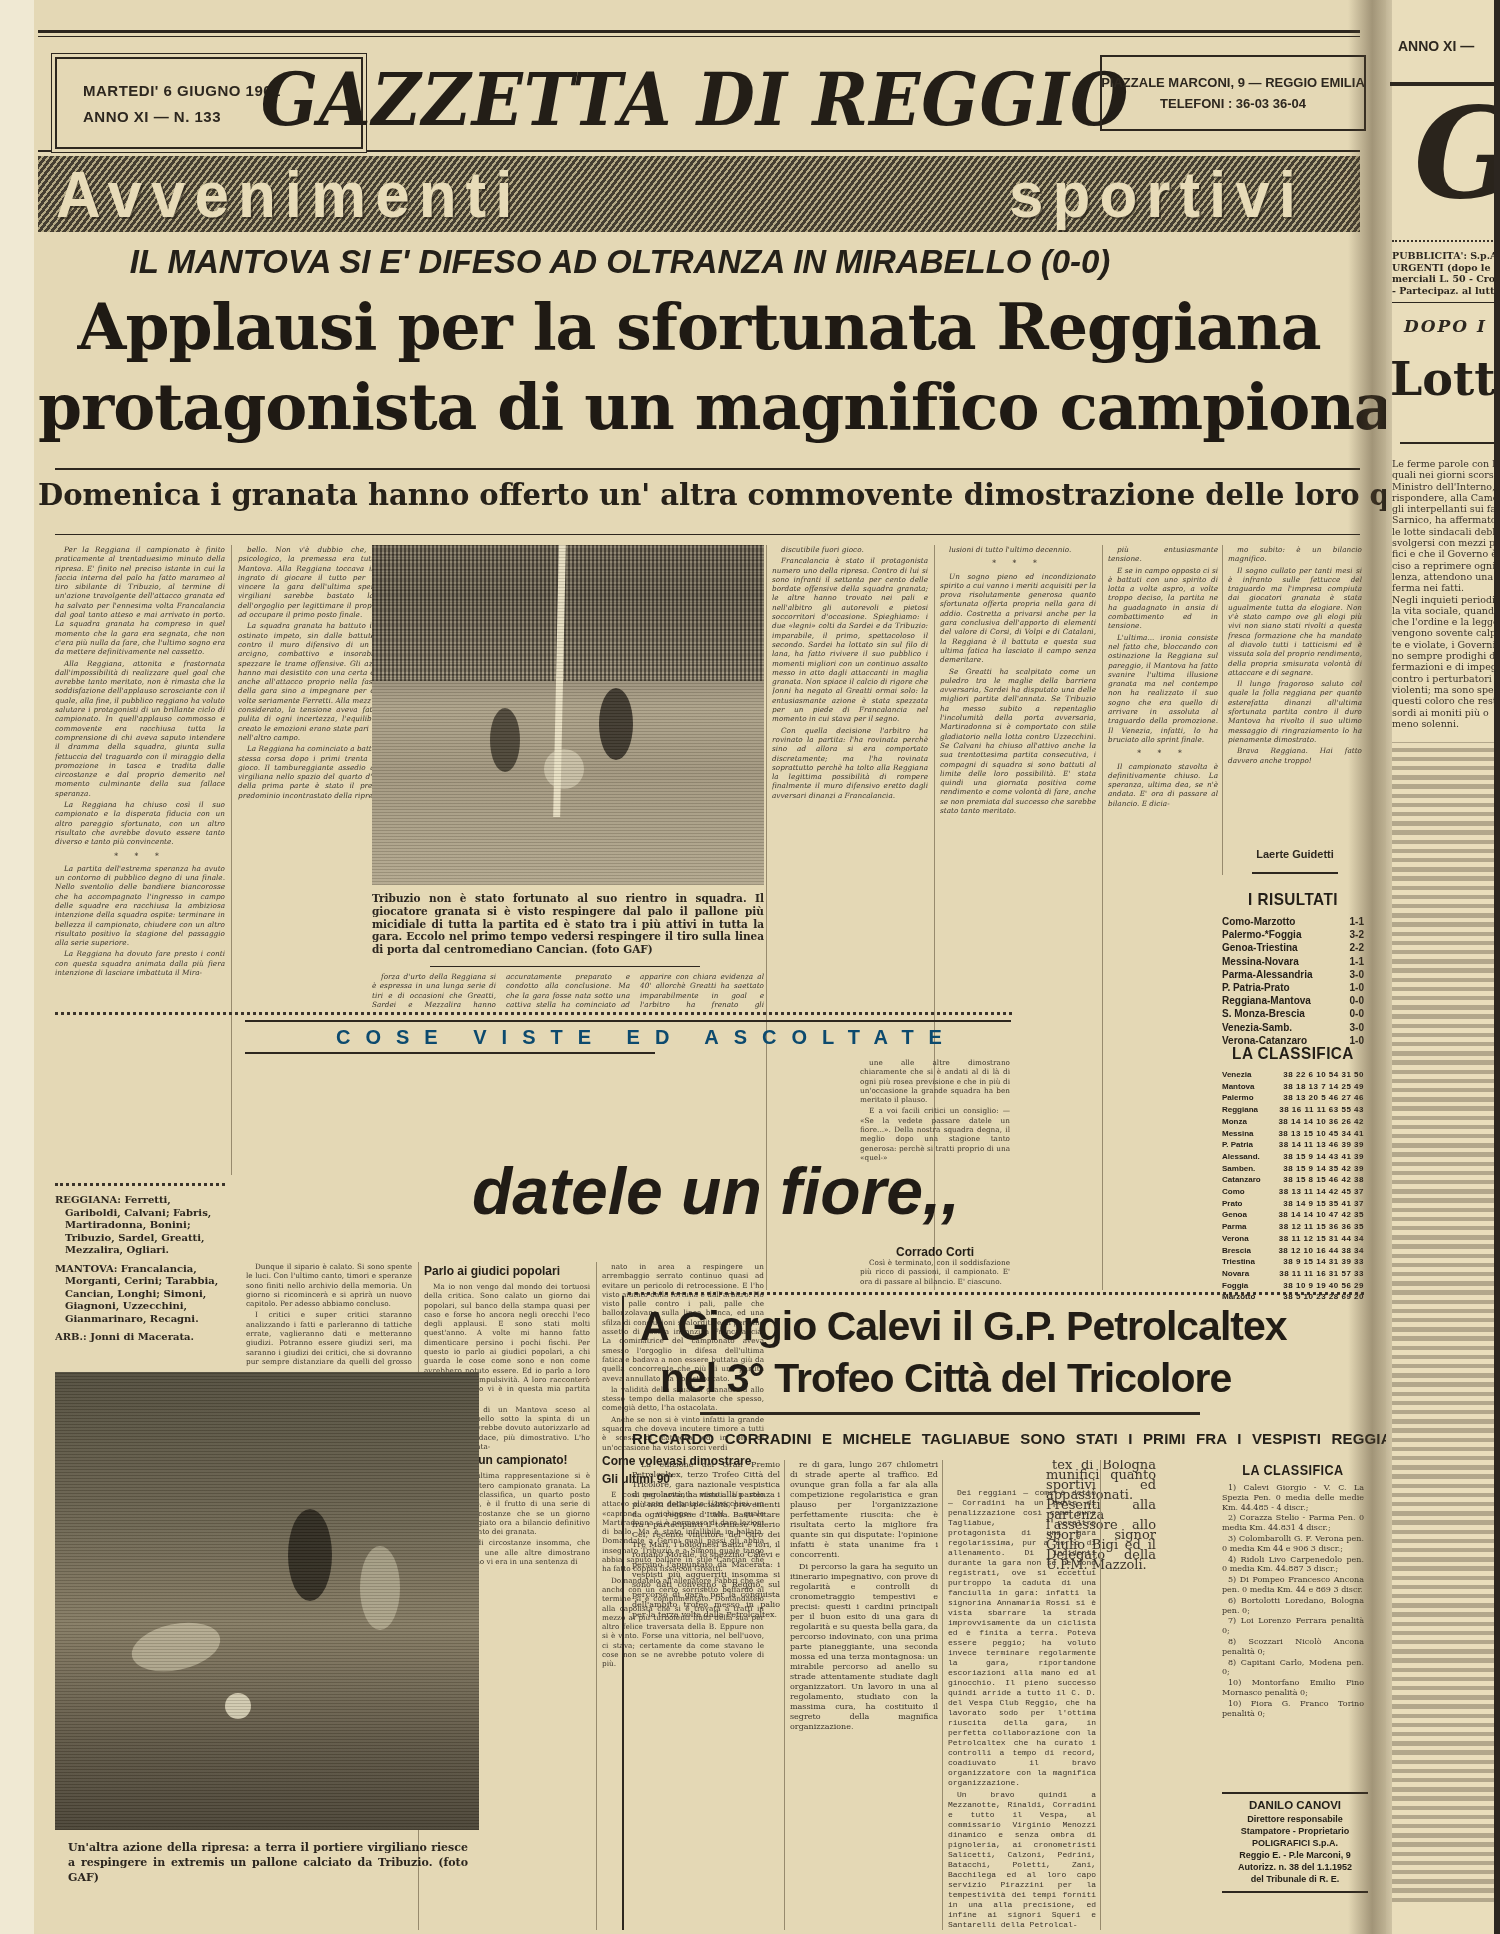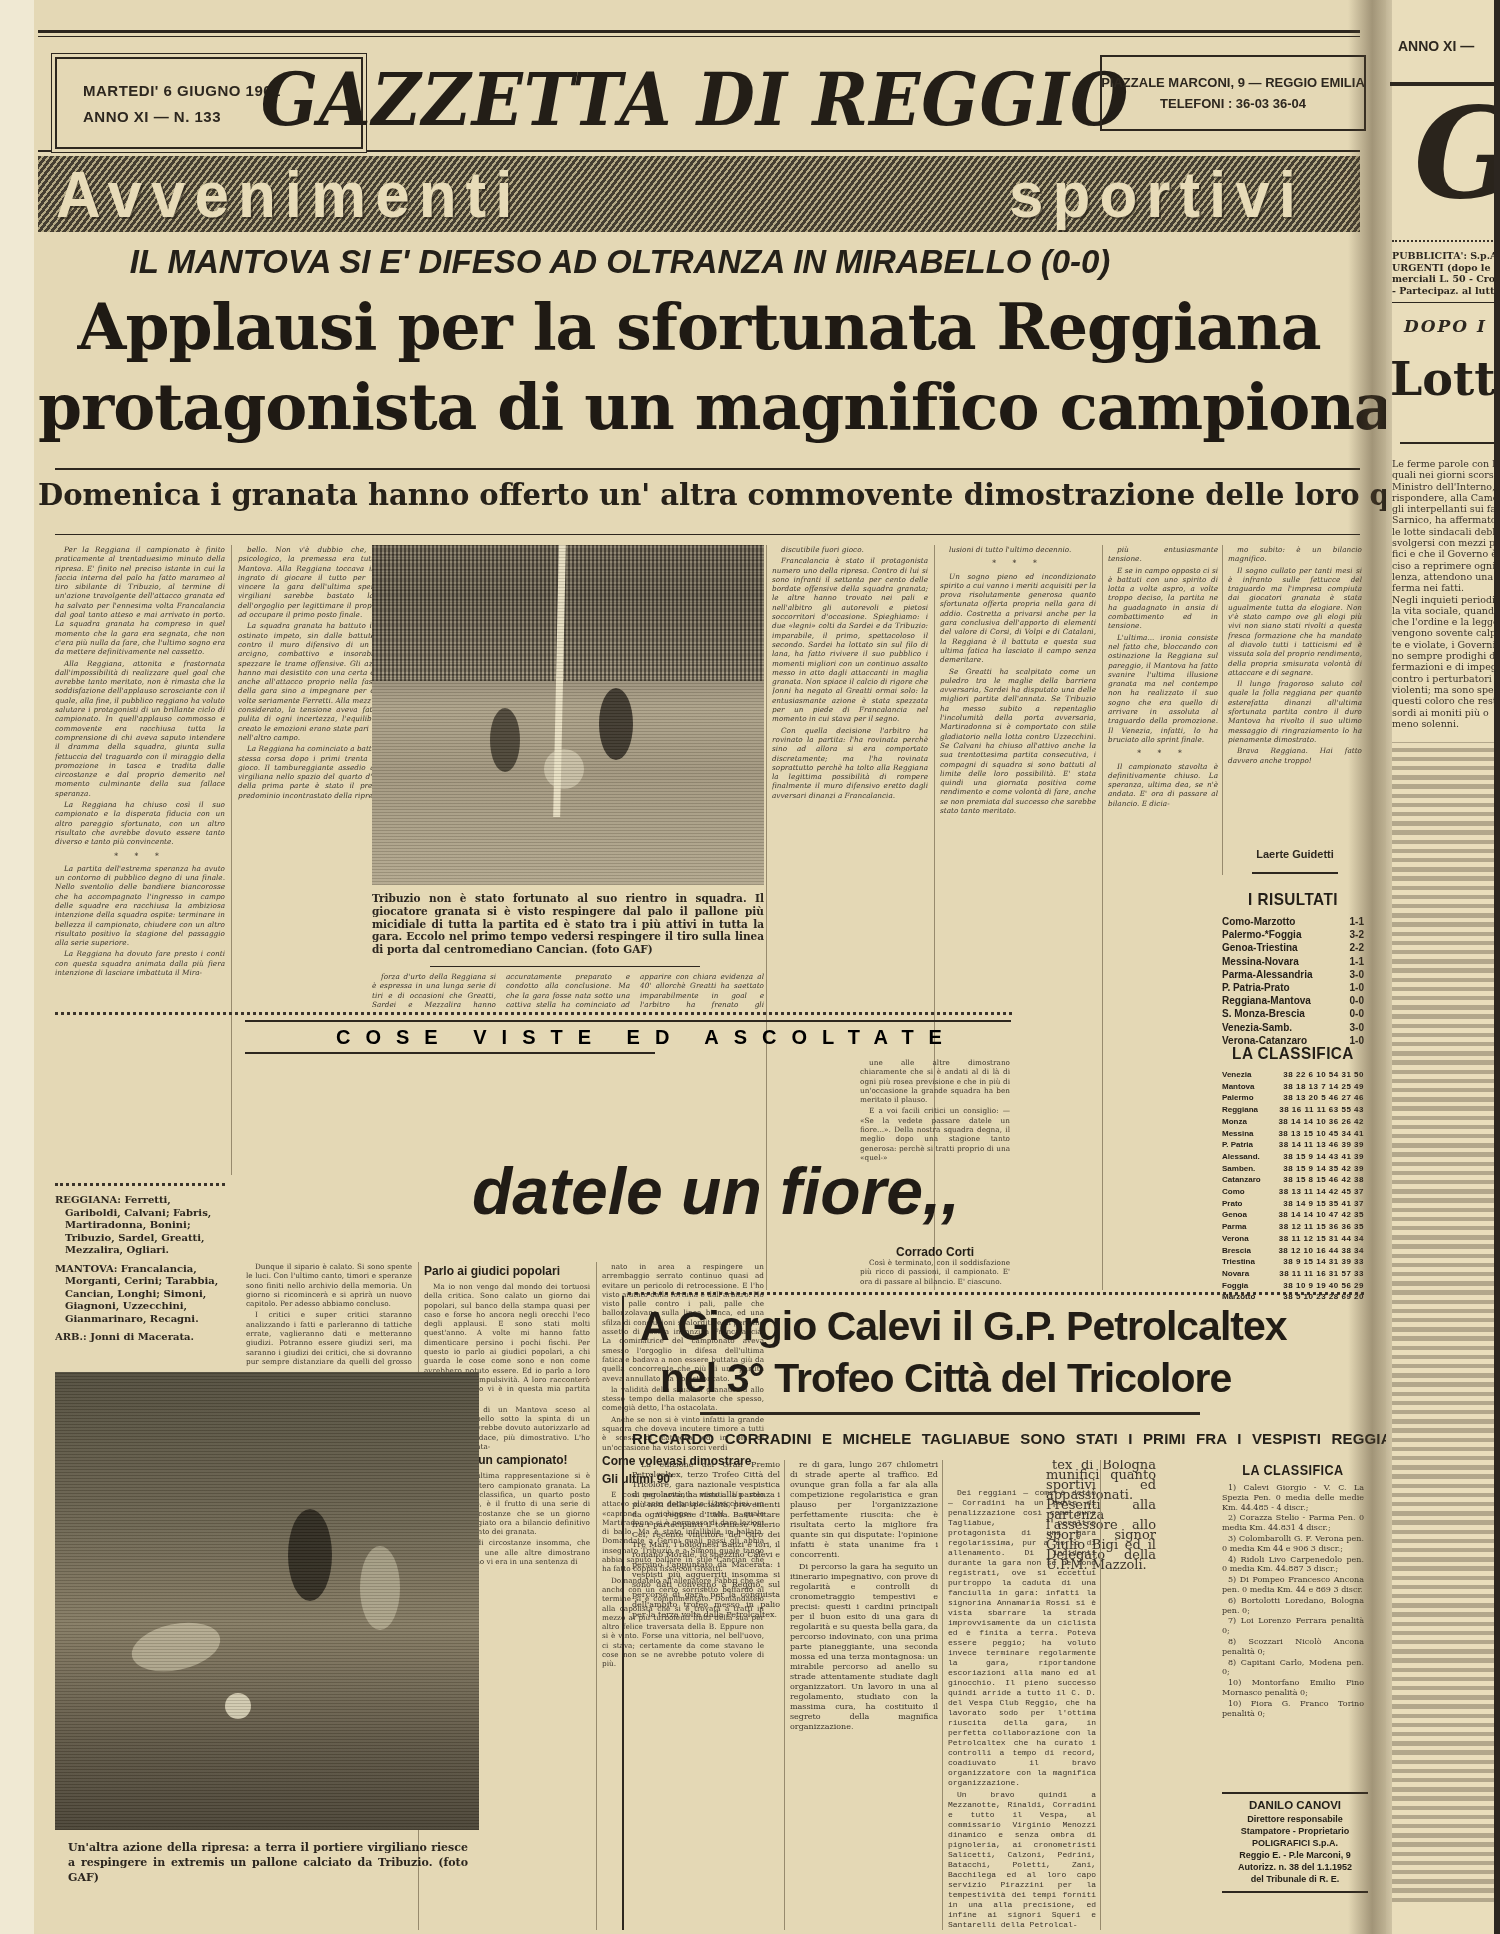--- a/index.html
+++ b/index.html
@@ -74,21 +74,21 @@
             transform:scaleX(.9);margin:2px 0 5px;color:#231e17;}
   .res-row{display:flex;justify-content:space-between;font:bold 10px/13.2px "Liberation Sans",sans-serif;
            white-space:nowrap;color:#262019;}
   .st-row{display:flex;justify-content:space-between;font:bold 8px/11.7px "Liberation Sans",sans-serif;
           white-space:nowrap;color:#262019;}
   .st-row .n{letter-spacing:.5px;}
 
   
   .cose-band{left:245px;top:1020px;width:766px;height:30px;border-top:2px solid #2d271f;
              display:flex;align-items:center;justify-content:center;}
-  .cose-band span{font:bold 20px "Liberation Sans",sans-serif;letter-spacing:15px;color:#000000;white-space:nowrap;margin-left:37px;}
+  .cose-band span{font:bold 20px "Liberation Sans",sans-serif;letter-spacing:15px;color:#0c4a6e;white-space:nowrap;margin-left:37px;}
   .quote{position:absolute;font:italic 800 66px/1 "Liberation Sans",sans-serif;color:#211c16;white-space:nowrap;}
 
   .qbyline{font:bold 12px "Liberation Sans",sans-serif;font-style:normal;text-align:center;margin-top:5px;color:#231e17;}
 
   
   .pet-h{position:absolute;font:800 41px/1 "Liberation Sans",sans-serif;color:#221d16;
          white-space:nowrap;letter-spacing:-1px;transform-origin:left;}
   .pet-sub{position:absolute;font:bold 15px "Liberation Sans",sans-serif;color:#242019;
            white-space:nowrap;letter-spacing:.2px;word-spacing:6px;}
   .pet-list p{margin:0 0 1px;text-indent:6px;}

